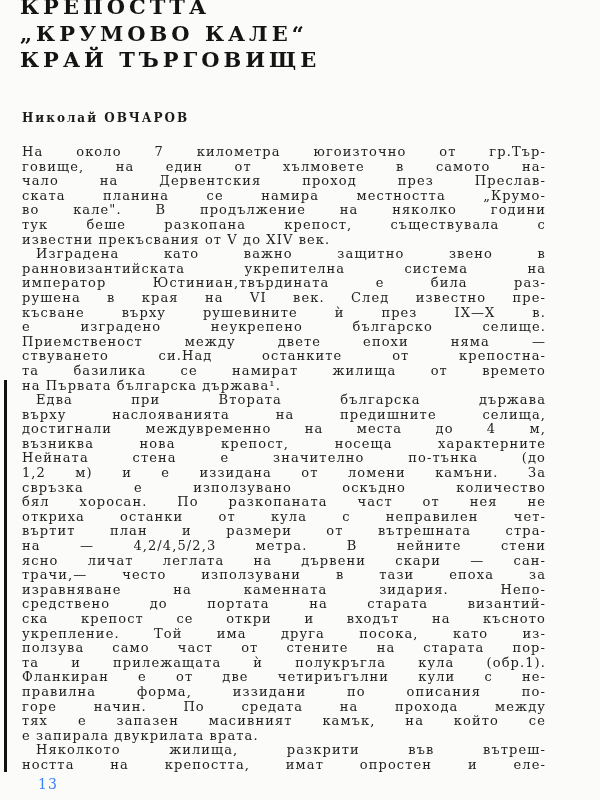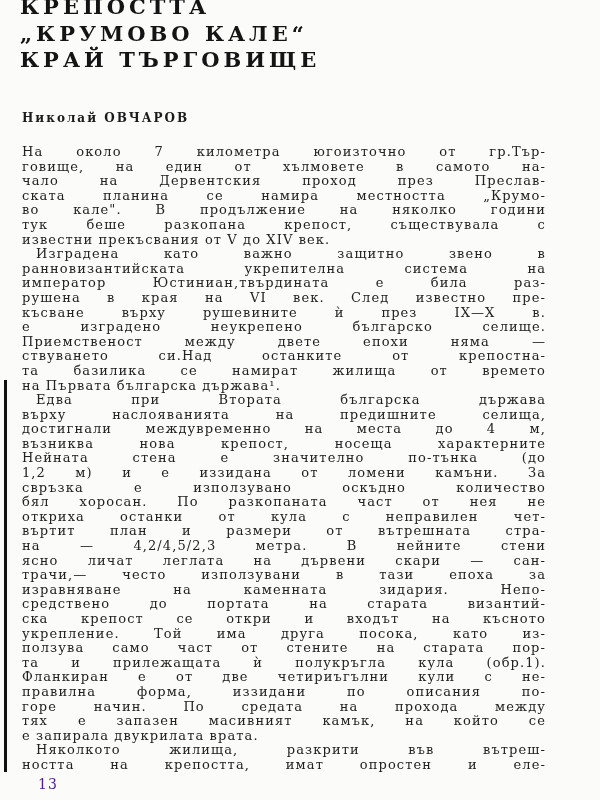--- a/index.html
+++ b/index.html
@@ -52,21 +52,21 @@
   .margin-bar {
     position:absolute; left:4px; top:380px;
     width:3px; height:392px;
     background:#111;
   }
   .page-number {
     position:absolute; left:38px; top:776px;
     font-family:"DejaVu Serif", serif;
     font-size:14px;
     letter-spacing:1px;
-    color:#4c1d95;
+    color:#3b82f6;
   }
 </style>
 </head>
 <body>
 
 <h1 class="title">
   <span>КРЕПОСТТА</span>
   <span>„КРУМОВО КАЛЕ“</span>
   <span>КРАЙ ТЪРГОВИЩЕ</span>
 </h1>

